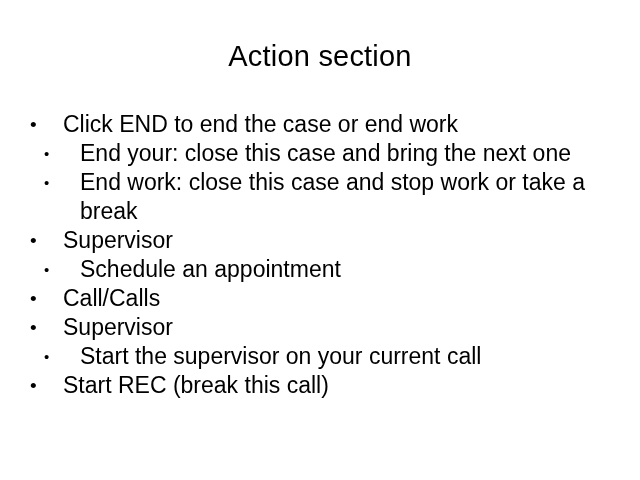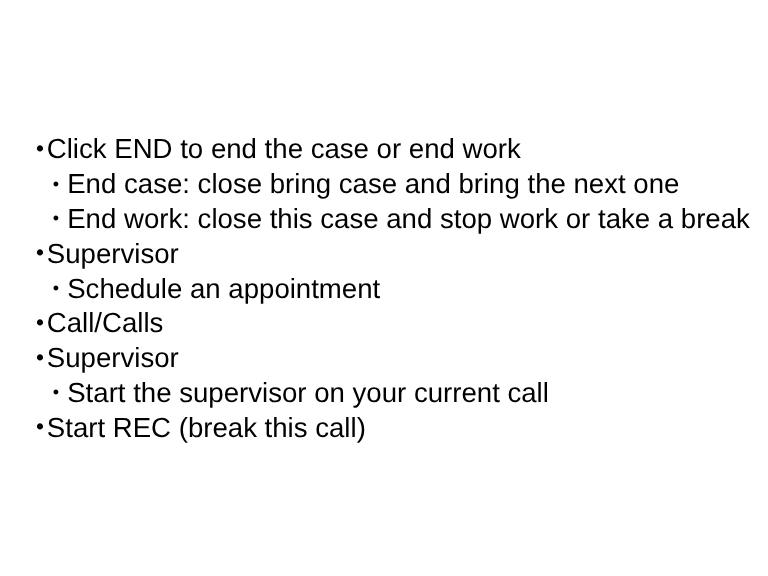--- a/index.html
+++ b/index.html
@@ -75,37 +75,39 @@
     flex: 0 0 auto;
     font-size: 15px;
     line-height: 29px;
     width: 12px;
     text-align: left;
   }
 
   .bullet-text {
     flex: 1 1 auto;
     display: block;
+    margin-left: 24px;
   }
 
   
   .level-2 .bullet-text {
     text-indent: 0;
   }
 </style>
 </head>
 <body>
 
 <div class="slide">
 
+  <div class="slide-title">Action section</div>
 
   <div class="slide-body">
 
   <div class="bullet-line level-1"><span class="bullet-mark">•</span><span class="bullet-text">Click END to end the case or end work</span></div>
-      <div class="bullet-line level-2"><span class="bullet-mark">•</span><span class="bullet-text">End case: close bring case and bring the next one</span></div>
+      <div class="bullet-line level-2"><span class="bullet-mark">•</span><span class="bullet-text">End your: close this case and bring the next one</span></div>
       <div class="bullet-line level-2"><span class="bullet-mark">•</span><span class="bullet-text">End work: close this case and stop work or take a break</span></div>
       <div class="bullet-line level-1"><span class="bullet-mark">•</span><span class="bullet-text">Supervisor</span></div>
       <div class="bullet-line level-2"><span class="bullet-mark">•</span><span class="bullet-text">Schedule an appointment</span></div>
       <div class="bullet-line level-1"><span class="bullet-mark">•</span><span class="bullet-text">Call/Calls</span></div>
       <div class="bullet-line level-1"><span class="bullet-mark">•</span><span class="bullet-text">Supervisor</span></div>
       <div class="bullet-line level-2"><span class="bullet-mark">•</span><span class="bullet-text">Start the supervisor on your current call</span></div>
       <div class="bullet-line level-1"><span class="bullet-mark">•</span><span class="bullet-text">Start REC (break this call)</span></div>
     </div>
 
 </div>

